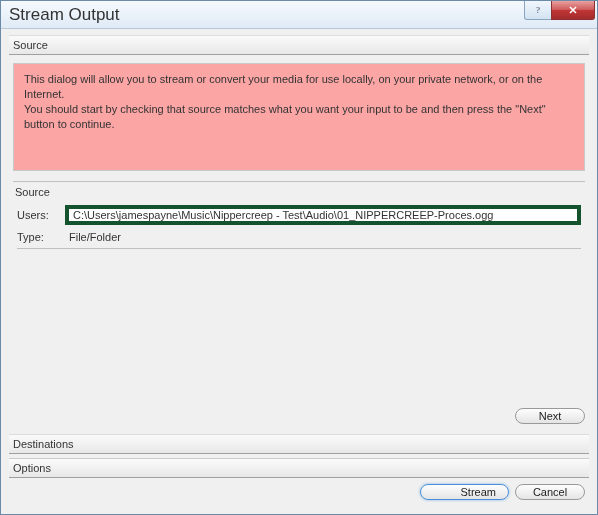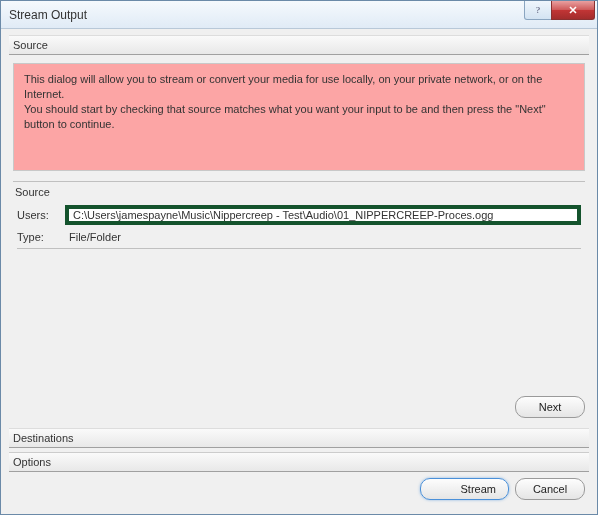--- a/index.html
+++ b/index.html
@@ -22,21 +22,21 @@
 .titlebar {
   height: 28px;
   background: linear-gradient(#f5f9fd, #e0ebf6);
   border-bottom: 1px solid #b8c8d8;
   display: flex;
   align-items: center;
   padding-left: 8px;
   position: relative;
 }
 .titlebar .title {
-  font-size: 12px;
+  font-size: 17px;
   color: #333;
 }
 .win-controls {
   position: absolute;
   right: 2px;
   top: 0;
   display: flex;
 }
 .win-btn {
   width: 28px;
@@ -113,21 +113,21 @@
 .fieldrow .val-text { color: #333; padding-left: 4px; }
 .divider { border-bottom: 1px solid #c0c0c0; margin: 2px 4px 0 4px; }
 .spacer { flex: 1; }
 .btn-row {
   display: flex;
   justify-content: flex-end;
   padding: 6px 4px;
   gap: 6px;
 }
 button.btn {
-  height: 22px;
+  height: 16px;
   min-width: 70px;
   padding: 0 12px;
   font-family: inherit;
   font-size: 11px;
   color: #222;
   background: linear-gradient(#fdfdfd, #e5e5e5);
   border: 1px solid #9a9a9a;
   border-radius: 10px;
 }
 button.btn.primary {

